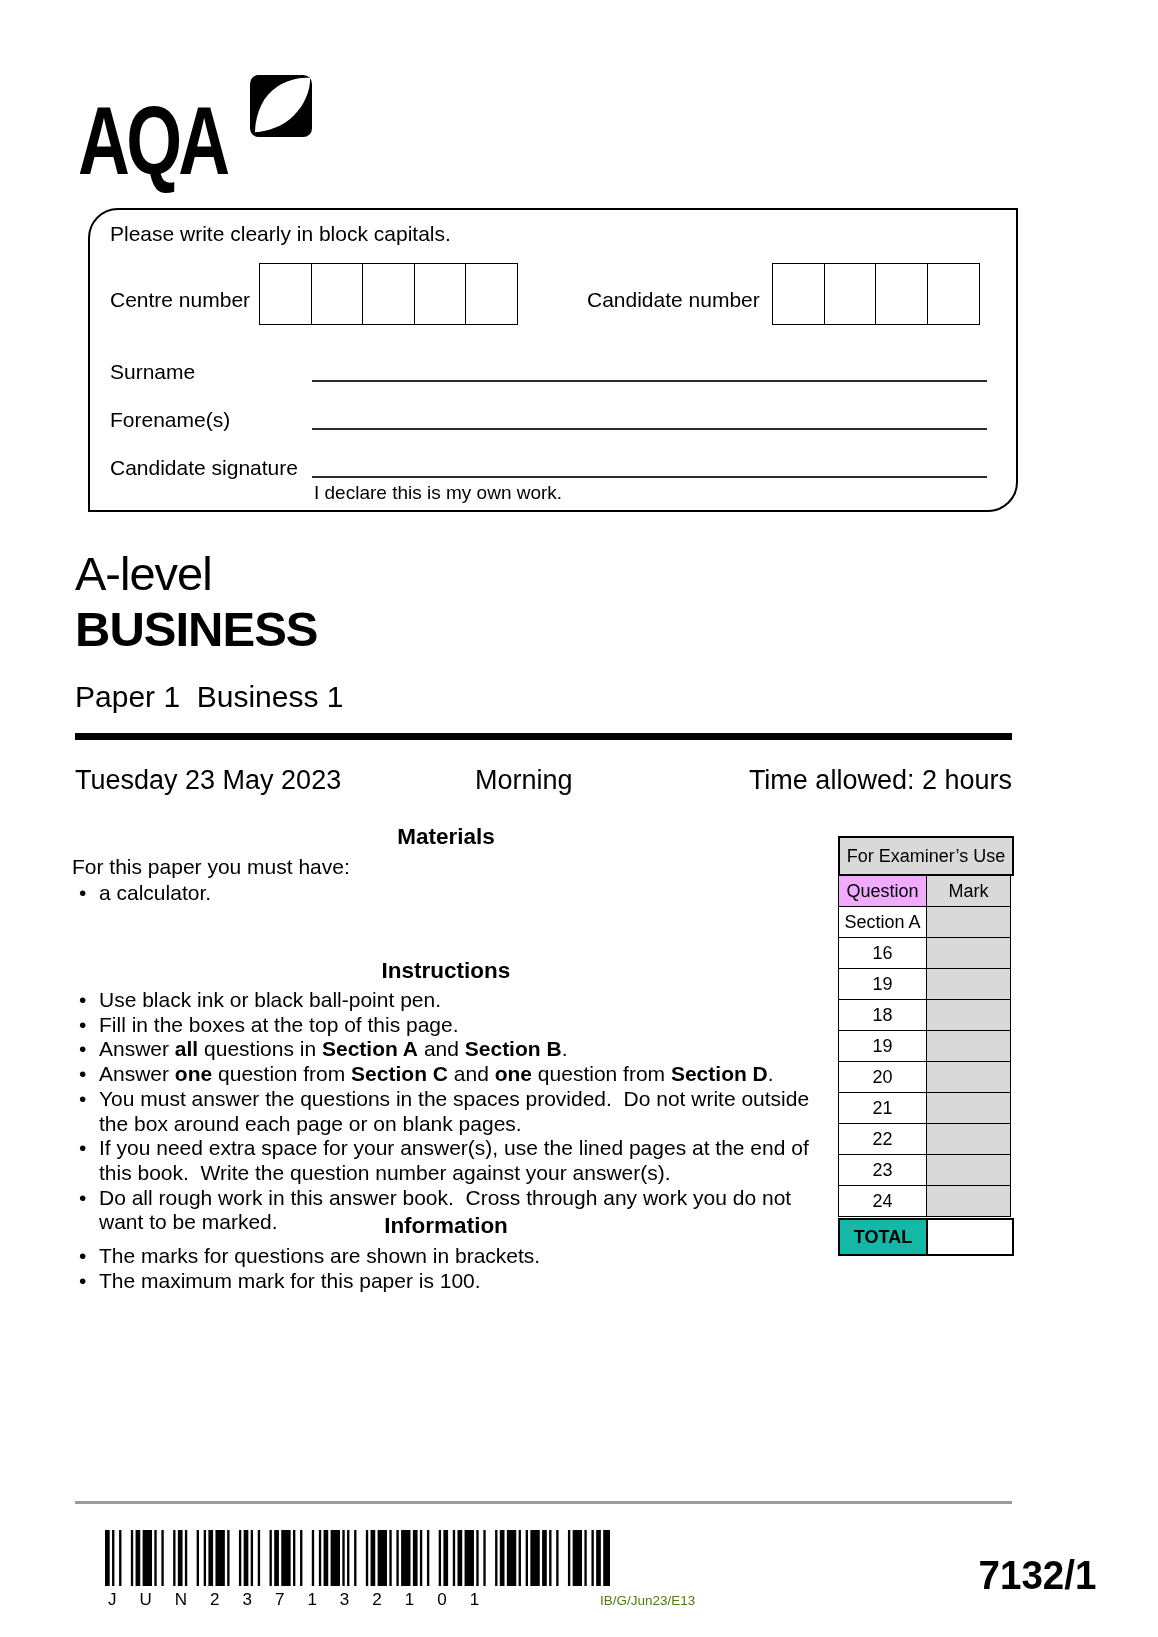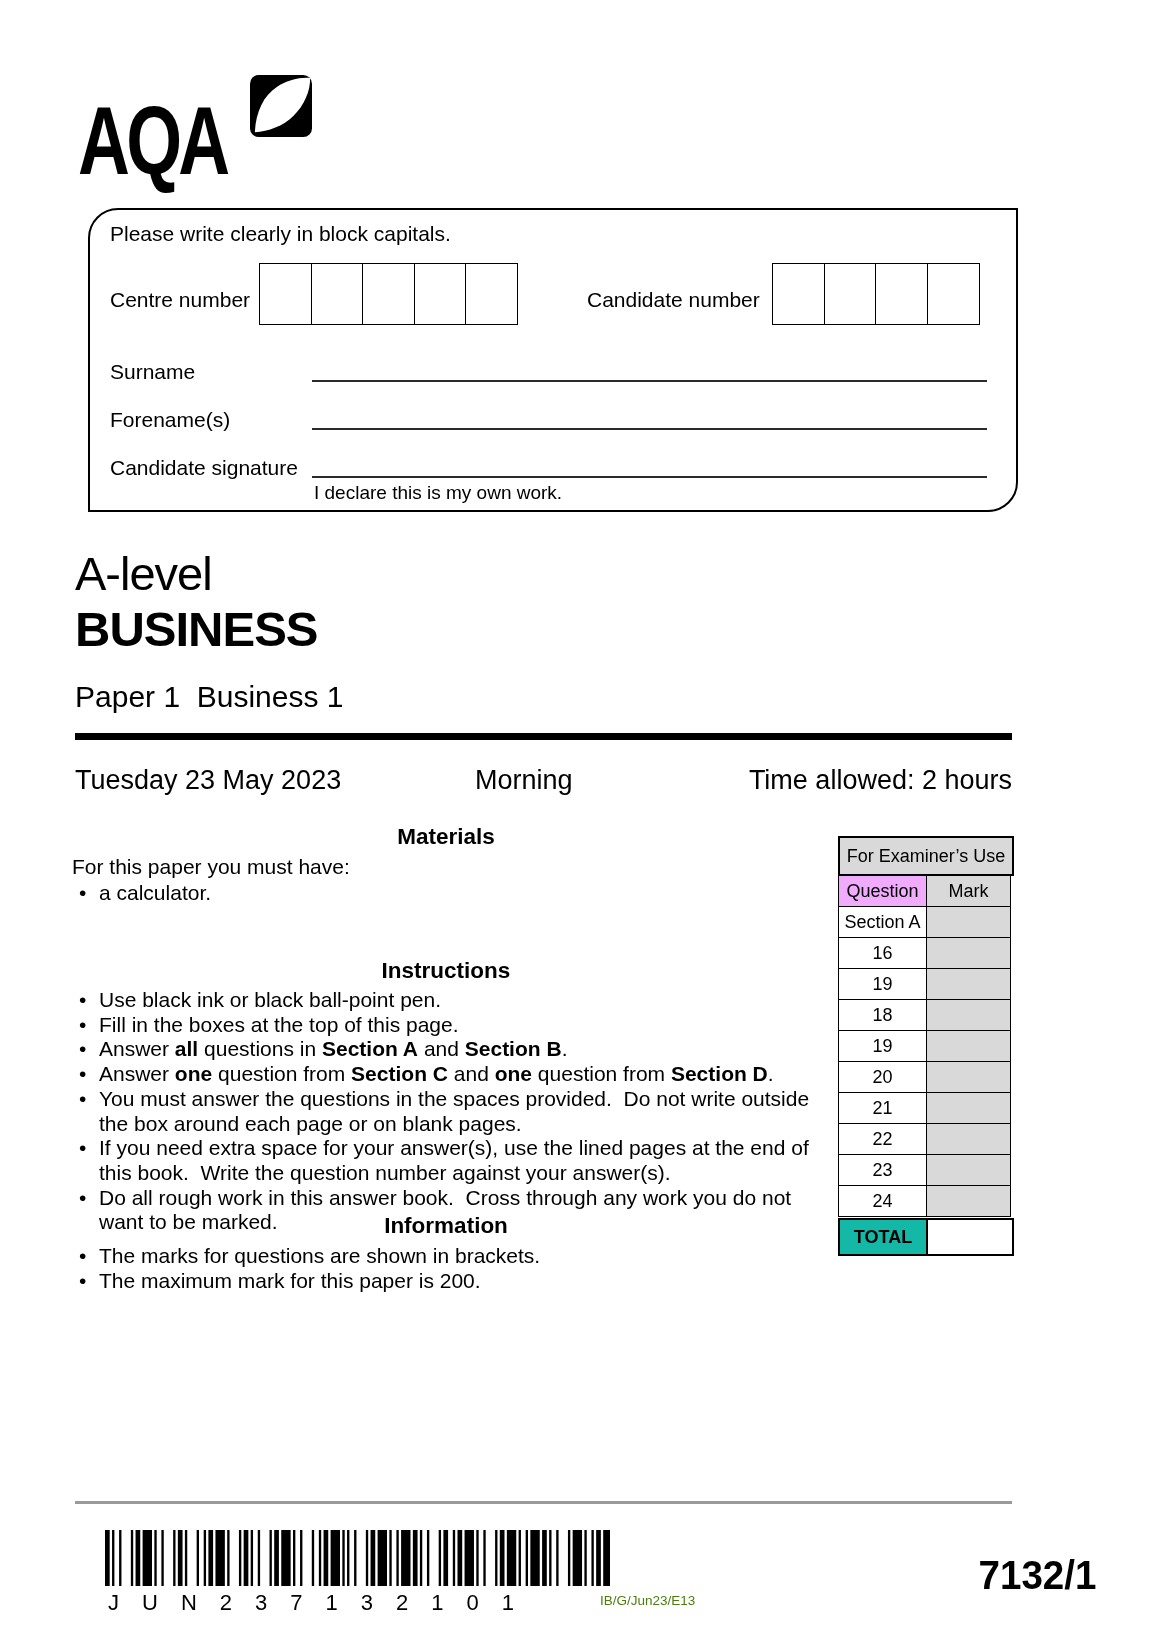--- a/index.html
+++ b/index.html
@@ -61,21 +61,21 @@
   .et-colrow .et-q { background:#f0abfc; }
   .et-colrow .et-m { background:#d9d9d9; }
   .et-total { display:flex; border:2px solid #000; margin-top:1px; height:38px; }
   .et-total .tq { width:88px; background:#14b8a6; border-right:2px solid #000;
                   display:flex; align-items:center; justify-content:center; font-weight:700; }
   .et-total .tm { flex:1; background:#fff; }
 
   
   .foot-rule { position:absolute; left:75px; top:1501px; width:937px; height:3px; background:#9a9a9a; }
   .barcode { position:absolute; left:105px; top:1530px; }
-  .barcode-text { position:absolute; left:108px; top:1590px; font-size:22px; letter-spacing:23px; white-space:nowrap; }
+  .barcode-text { position:absolute; left:108px; top:1590px; font-size:17px; letter-spacing:23px; white-space:nowrap; }
   .doc-ref { position:absolute; left:600px; top:1593px; font-size:13.5px; color:#4d7c0f; }
   .paper-code { position:absolute; right:62px; top:1552px; font-size:41px; font-weight:800;
                 transform:scaleX(.94); transform-origin:right center; }
 </style>
 </head>
 <body>
 
 <div class="page">
 
   <div class="logo">
@@ -152,21 +152,21 @@
         <li><span>If you need extra space for your answer(s), use the lined pages at the end of this book.  Write the question number against your answer(s).</span></li>
         <li><span>Do all rough work in this answer book.  Cross through any work you do not want to be marked.</span></li>
       </ul>
   </div>
 
   <div class="block" id="information">
     <h3>Information</h3>
     <ul>
 
     <li>The marks for questions are shown in brackets.</li>
-        <li>The maximum mark for this paper is 200.</li>
+        <li>The maximum mark for this paper is 100.</li>
       </ul>
   </div>
 
   <div class="exam-table">
     <div class="et-head">For Examiner’s Use</div>
     <div class="et-row et-colrow">
       <div class="et-q">Question</div>
       <div class="et-m">Mark</div>
     </div>
     <div>

